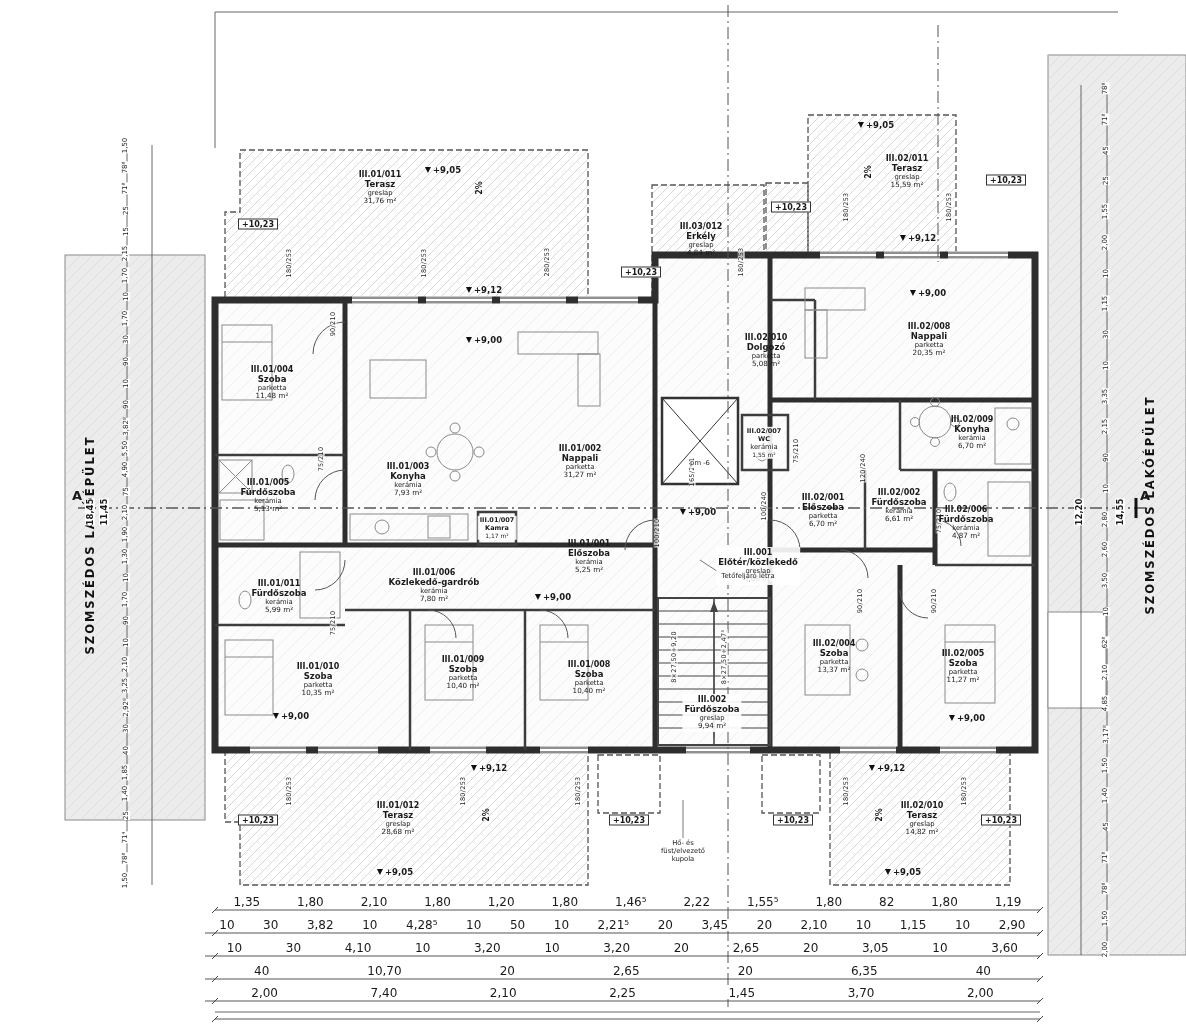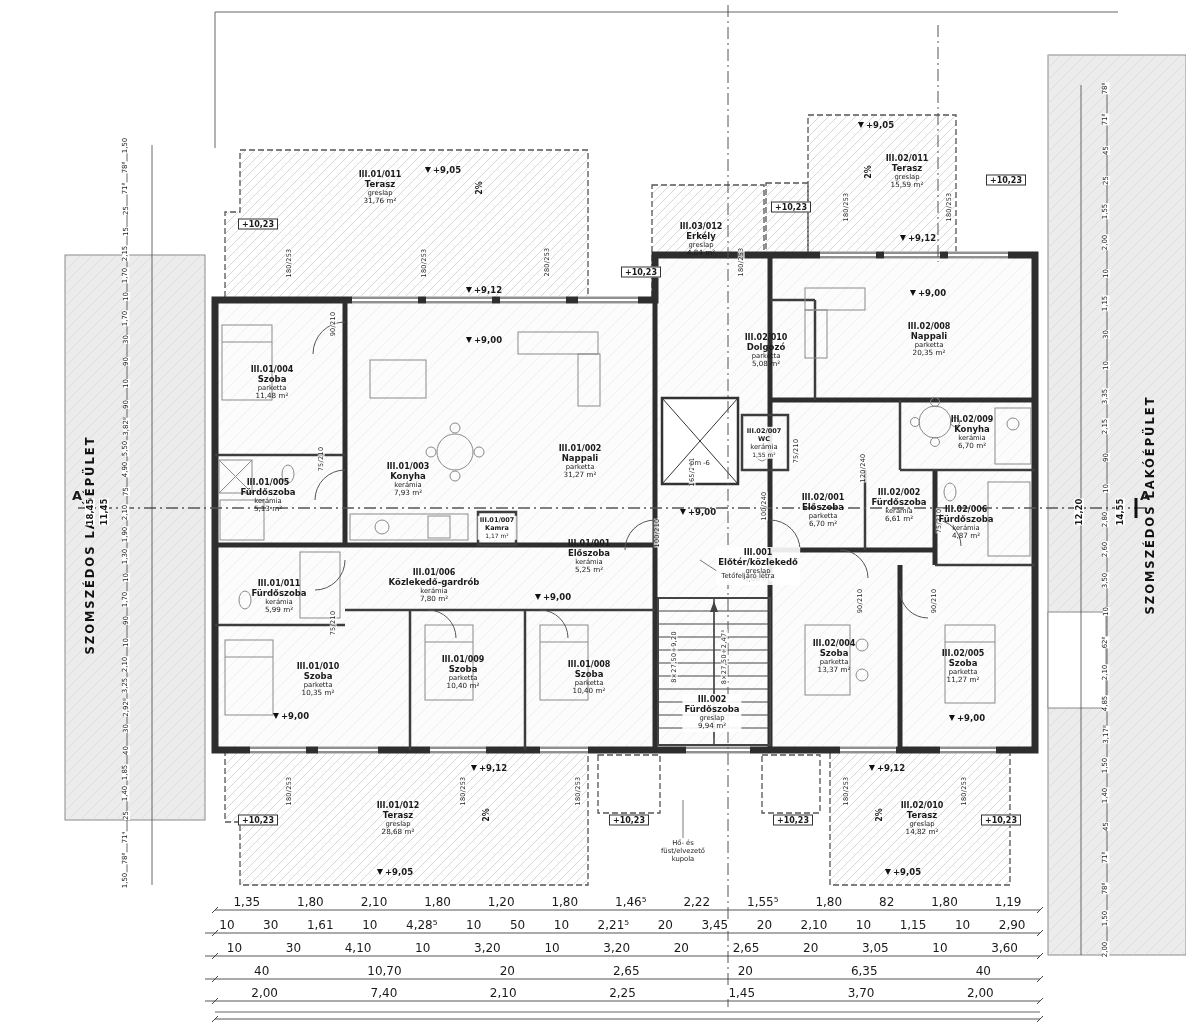--- a/index.html
+++ b/index.html
@@ -561,21 +561,21 @@
       <span>2,22</span>
       <span>1,55⁵</span>
       <span>1,80</span>
       <span>82</span>
       <span>1,80</span>
       <span>1,19</span>
     </div>
 <div class="dim-row" style="left:205px;top:919px;width:835px">
       <span>10</span>
       <span>30</span>
-      <span>1,61</span>
+      <span>3,82</span>
       <span>10</span>
       <span>4,28⁵</span>
       <span>10</span>
       <span>50</span>
       <span>10</span>
       <span>2,21⁵</span>
       <span>20</span>
       <span>3,45</span>
       <span>20</span>
       <span>2,10</span>

